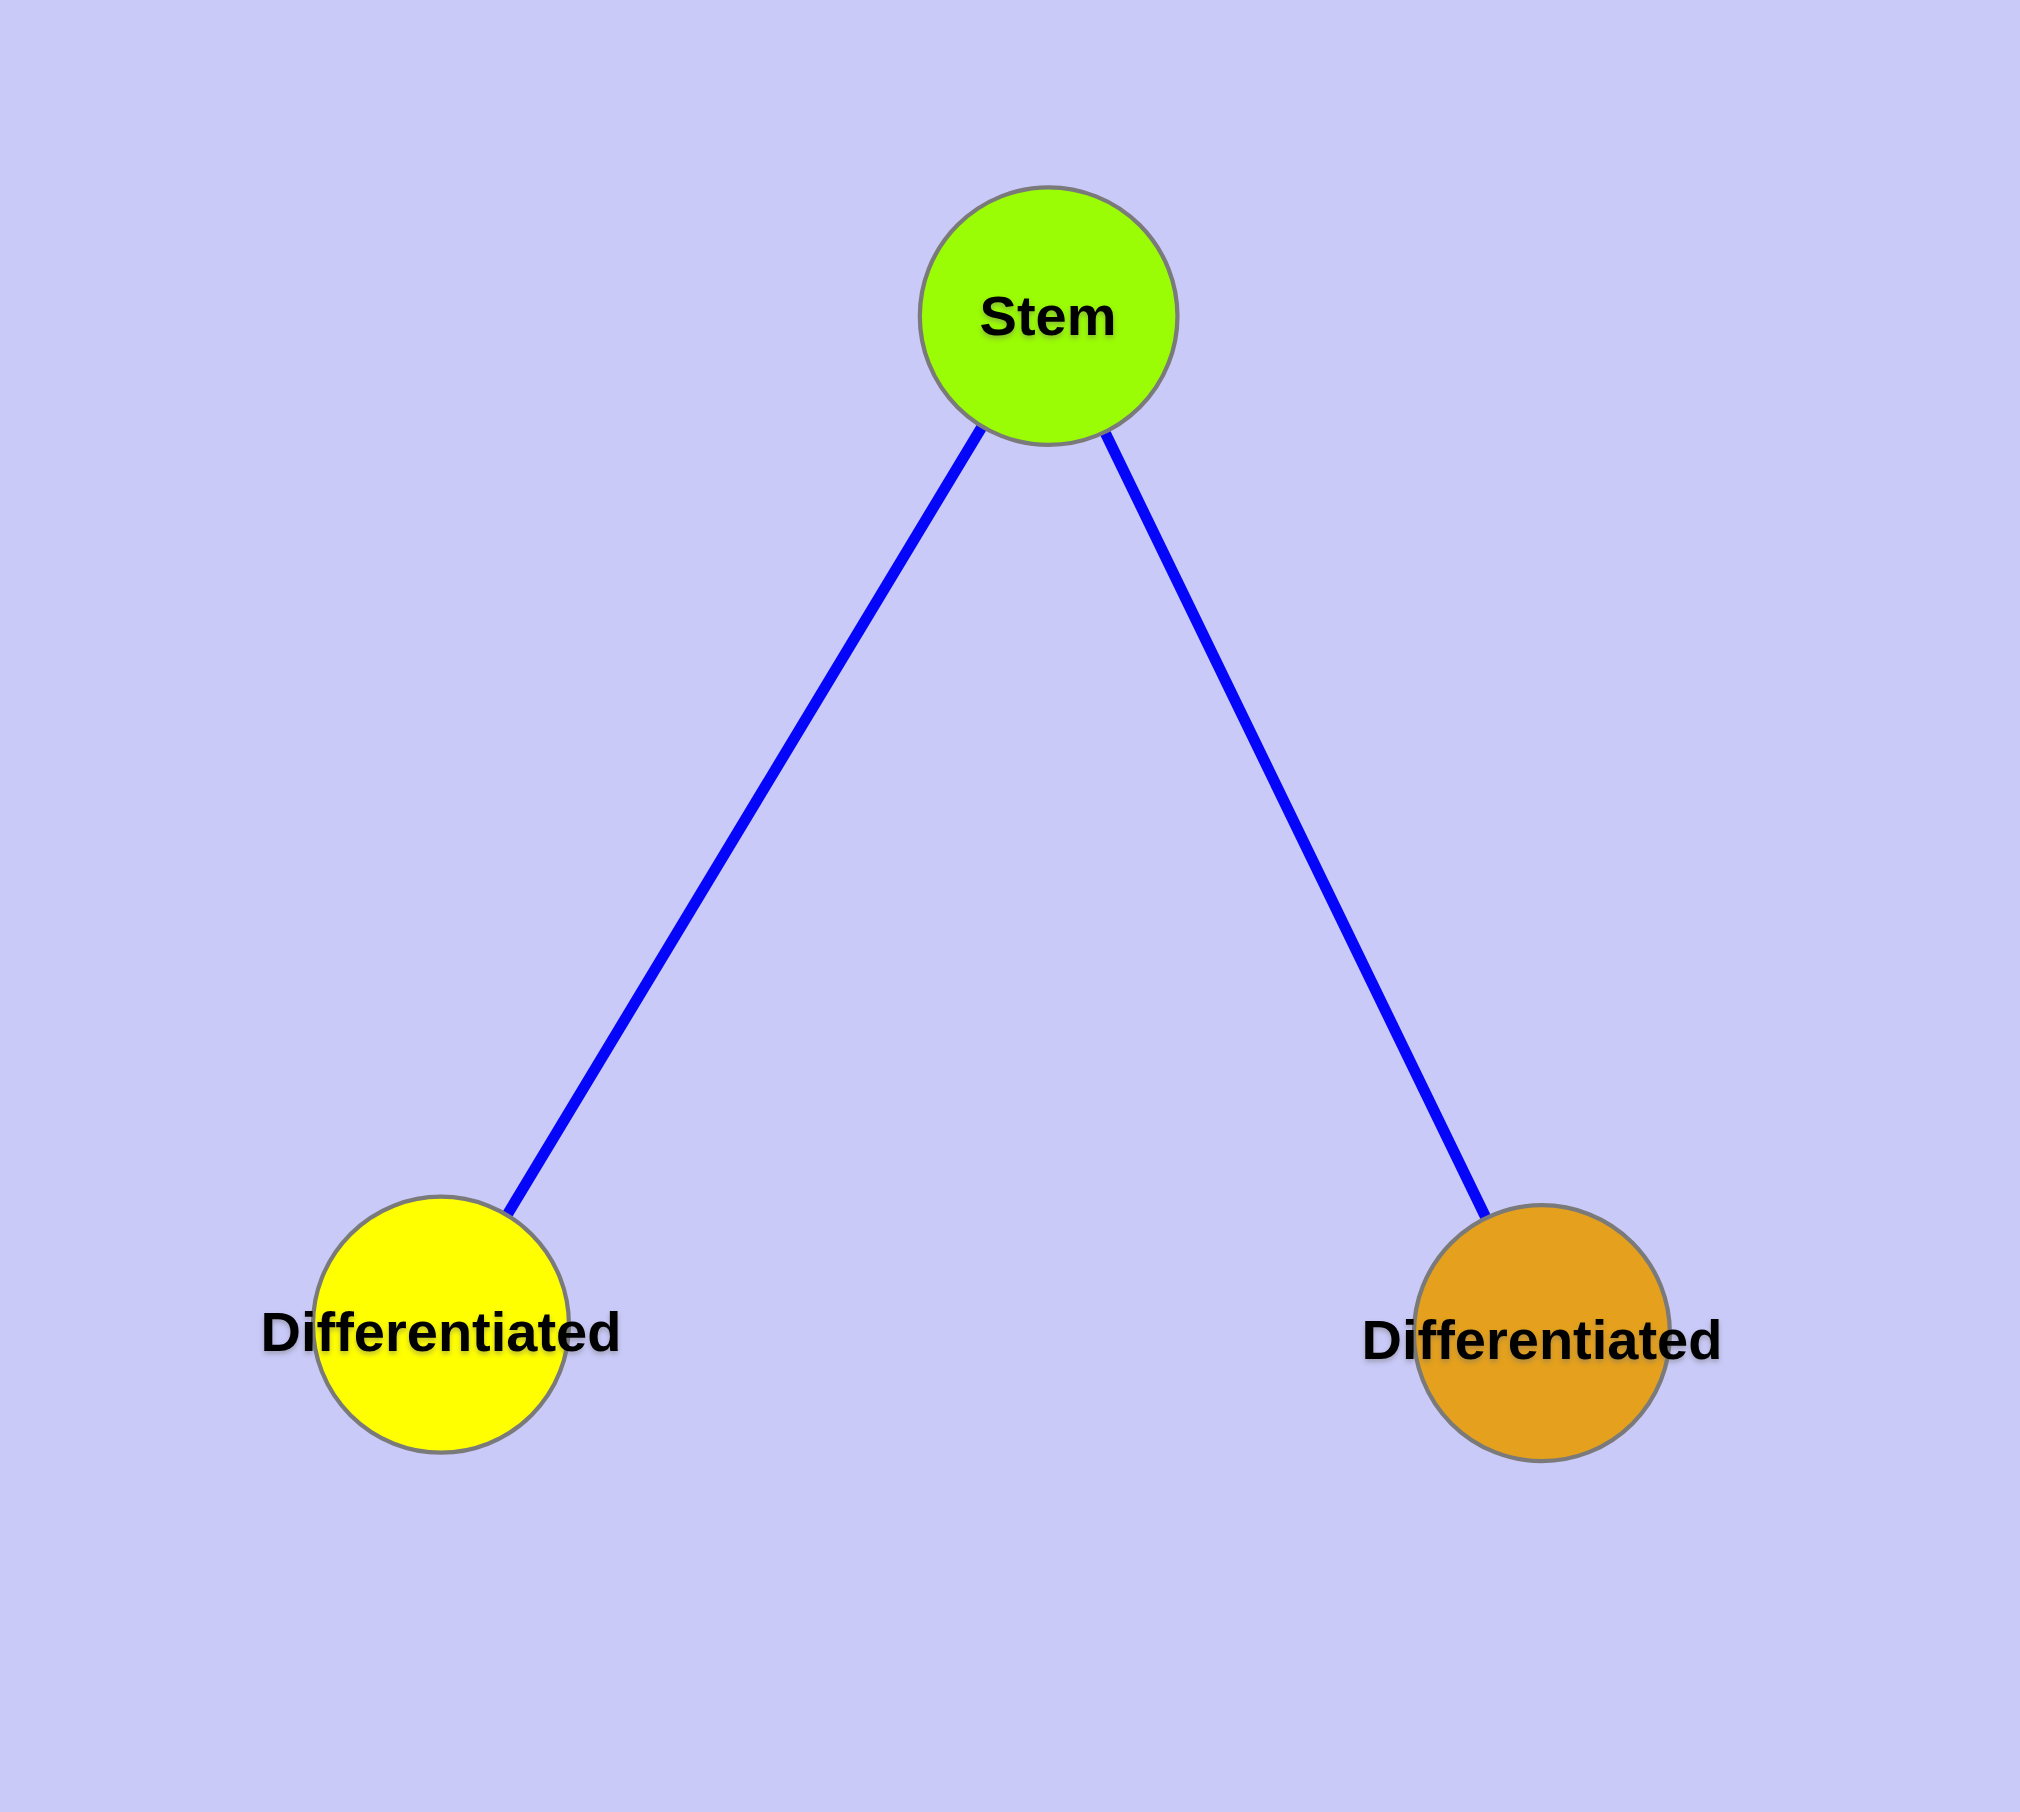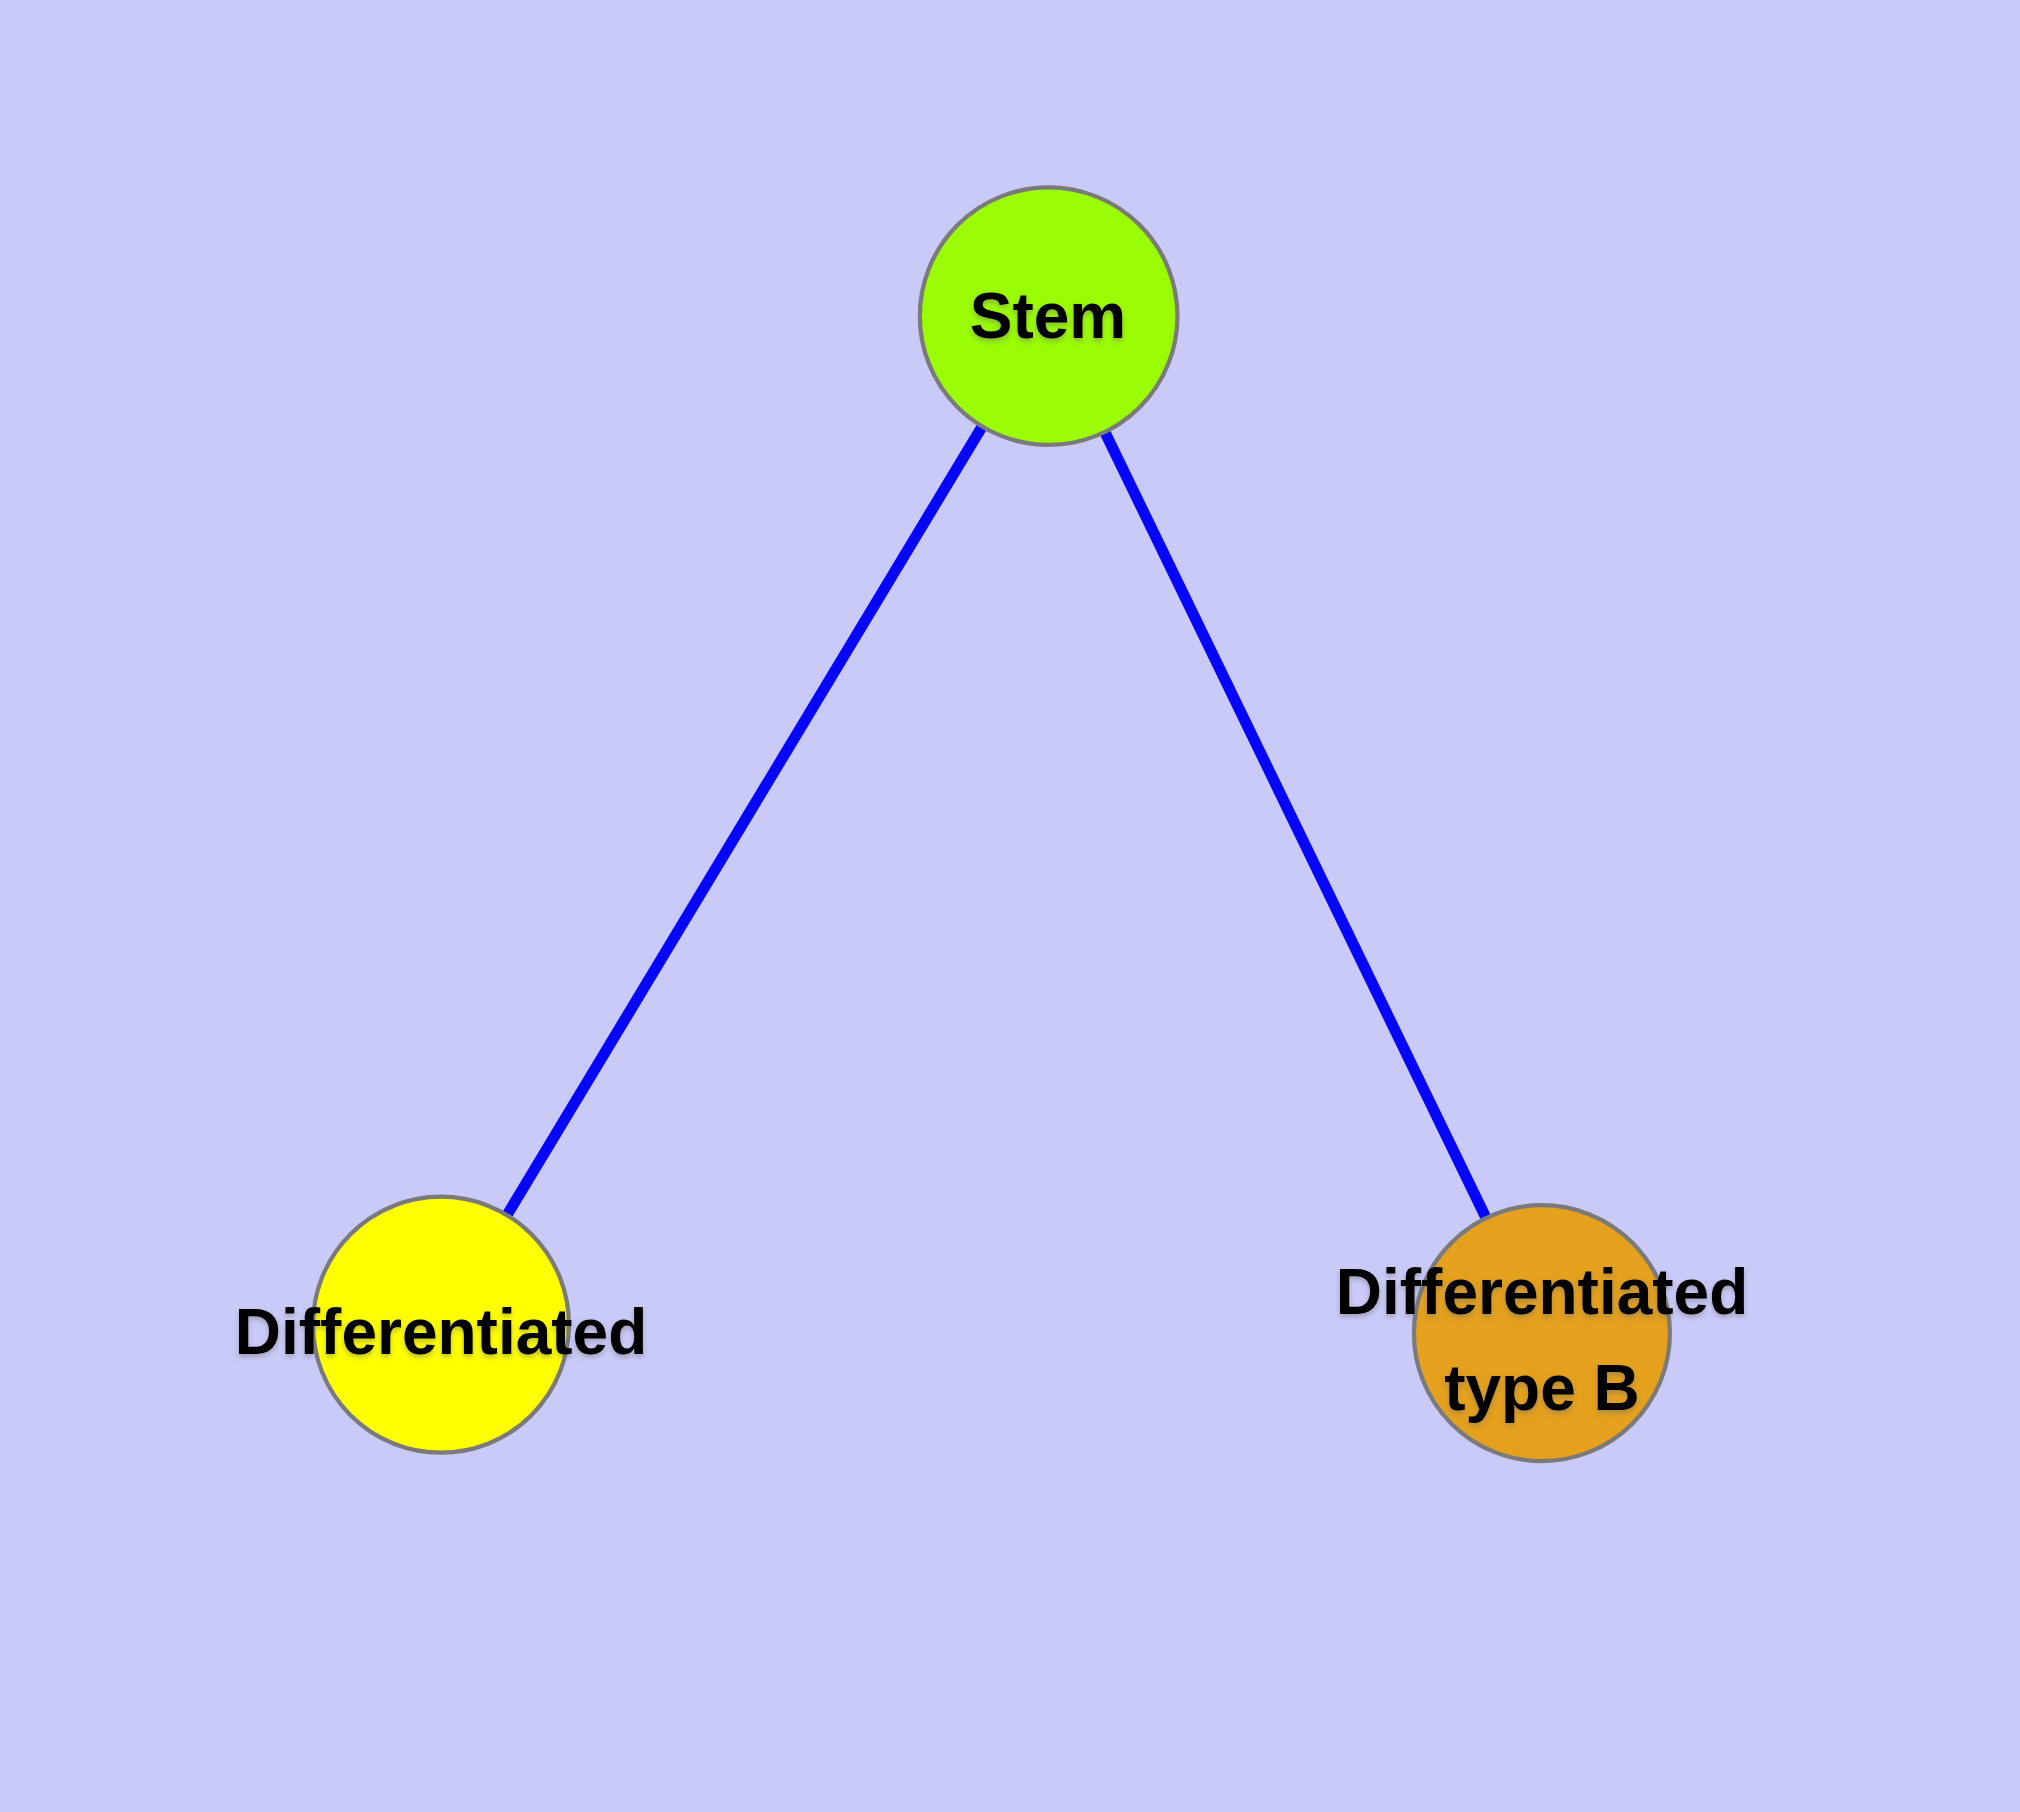--- a/index.html
+++ b/index.html
@@ -34,21 +34,21 @@
   }
   .node-circle {
     stroke: #7a7a7a;
     stroke-width: 5px;
   }
   .node-label {
     position: absolute;
     transform: translate(-50%, -50%);
     color: #000000;
     font-weight: bold;
-    font-size: 64px;
+    font-size: 56px;
     line-height: 96px;
     text-align: center;
     white-space: nowrap;
     text-shadow: 0 3.4px 5.1px rgba(110, 110, 110, 0.45);
   }
   .node-label .label-line {
     display: block;
   }
 </style>
 </head>
@@ -69,17 +69,16 @@
   <div class="node-label" style="left:1048px; top:316px;">
     <span class="label-line">Stem</span>
   </div>
 
   <div class="node-label" style="left:441px; top:1332px;">
     <span class="label-line">Differentiated</span>
   </div>
 
   <div class="node-label" style="left:1542px; top:1340px;">
     <span class="label-line">Differentiated</span>
-    <span class="label-line">type B</span>
   </div>
 
 </div>
 
 
 </body></html>

